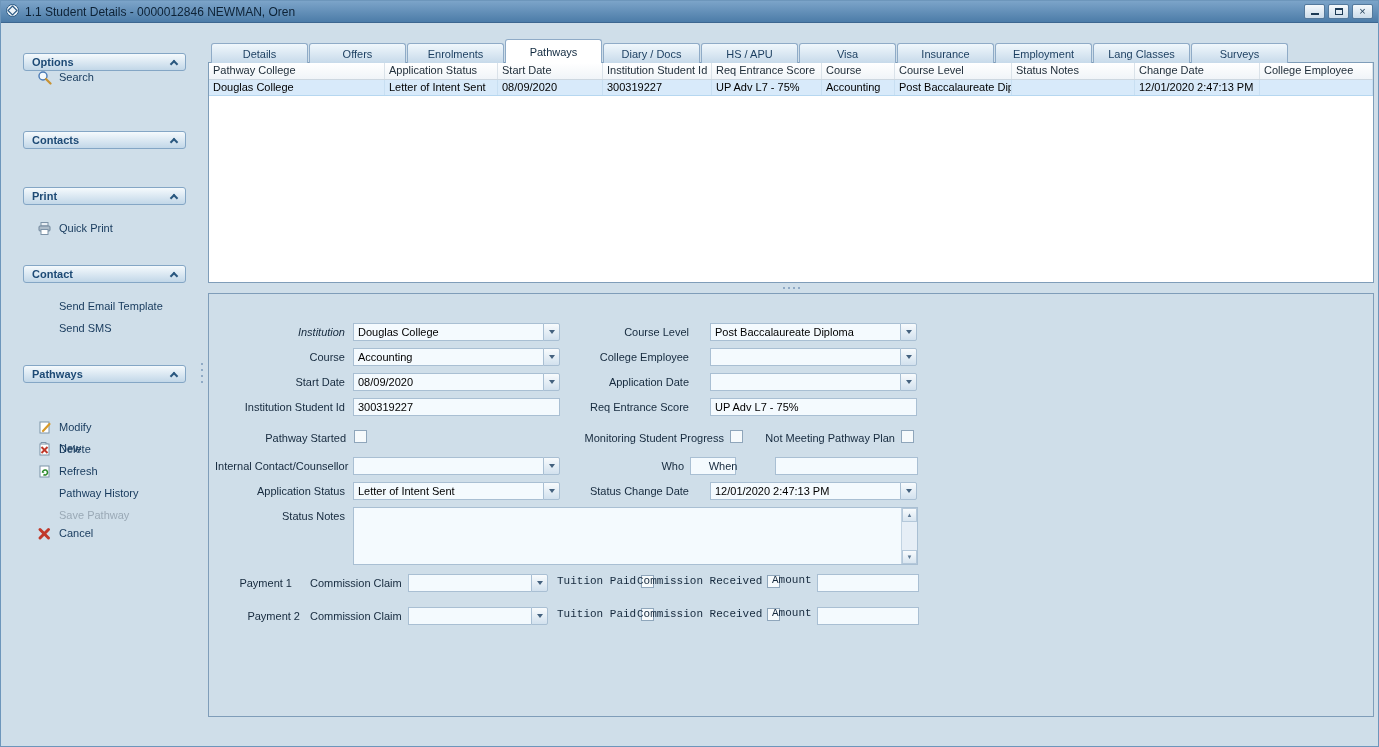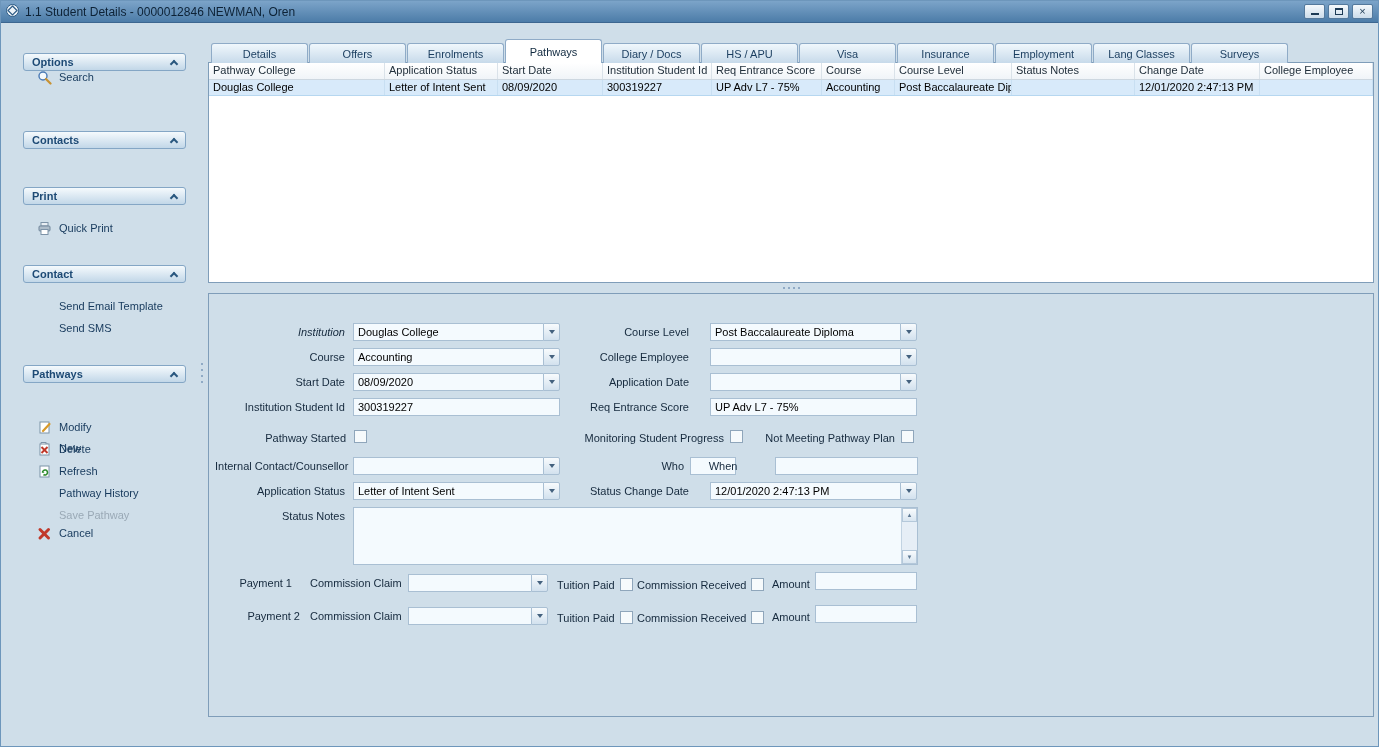--- a/index.html
+++ b/index.html
@@ -95,21 +95,21 @@
   .combo .btn {
     flex:0 0 17px; background:linear-gradient(#f8fbfd,#d2e1ee);
     border:1px solid #a9bfd3; border-radius:0 2px 2px 0;
     display:flex; align-items:center; justify-content:center; cursor:pointer;
   }
   .arr { width:0; height:0; border-left:3px solid transparent; border-right:3px solid transparent; border-top:4px solid #44617e; }
   .cb {
     position:absolute; width:13px; height:13px;
     background:#f6fafc; border:1px solid #8fa6bb; cursor:pointer;
   }
-  .cbgroup { position:absolute; height:16px; display:flex; align-items:flex-end; gap:5px; white-space:nowrap; }
+  .cbgroup { position:absolute; height:16px; display:flex; align-items:flex-start; gap:5px; white-space:nowrap;font-family:Liberation Mono, monospace; }
   .cbgroup .cbx { position:static; width:13px; height:13px; background:#f6fafc; border:1px solid #8fa6bb; cursor:pointer; flex:0 0 auto; }
   .notes { position:absolute; background:#f4fafe; border:1px solid #a9bfd3; }
   .sbar {
     position:absolute; top:0; right:0; bottom:0; width:16px;
     background:#e6eef6; border-left:1px solid #c2d3e2;
     display:flex; flex-direction:column; justify-content:space-between;
   }
   .sbtn { height:14px; display:flex; align-items:center; justify-content:center; font-size:6px; color:#5d7892; background:linear-gradient(#f8fbfd,#d8e5f0); border:1px solid #b4c8da; cursor:pointer; }
   .closebtn {
     position:absolute; left:1303px; top:751px; width:69px; height:17px;

